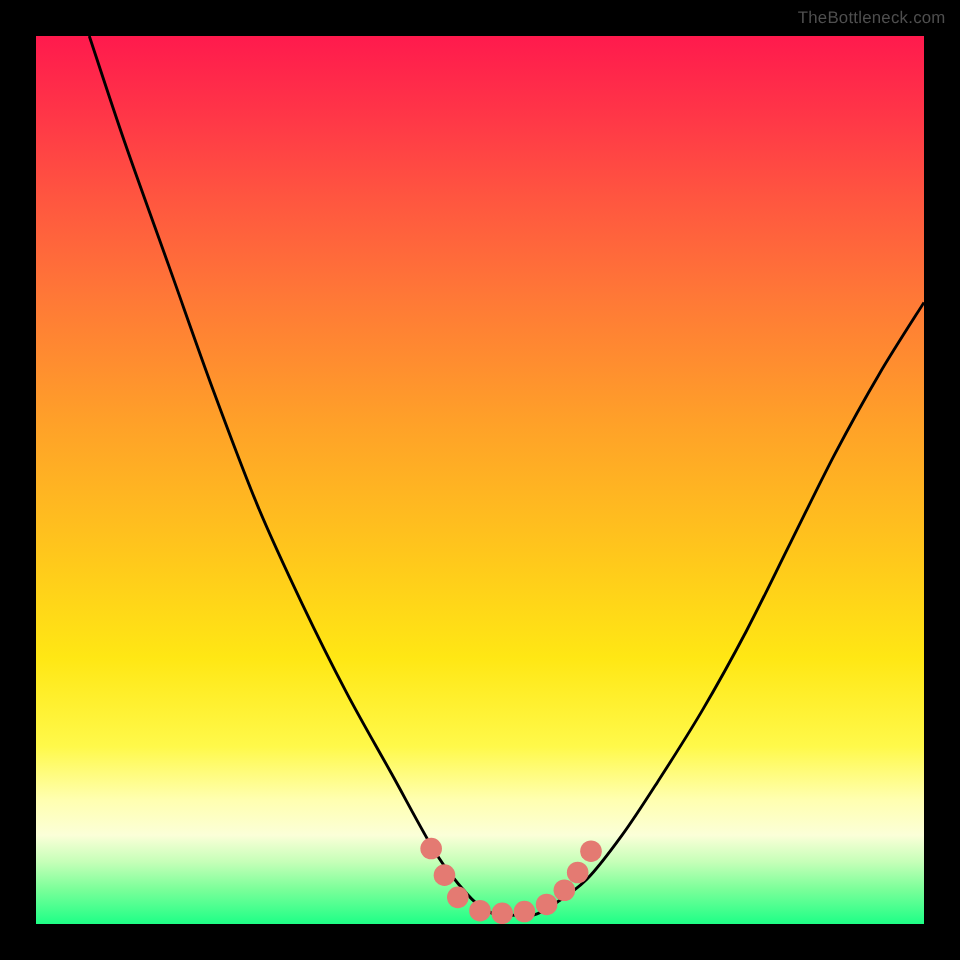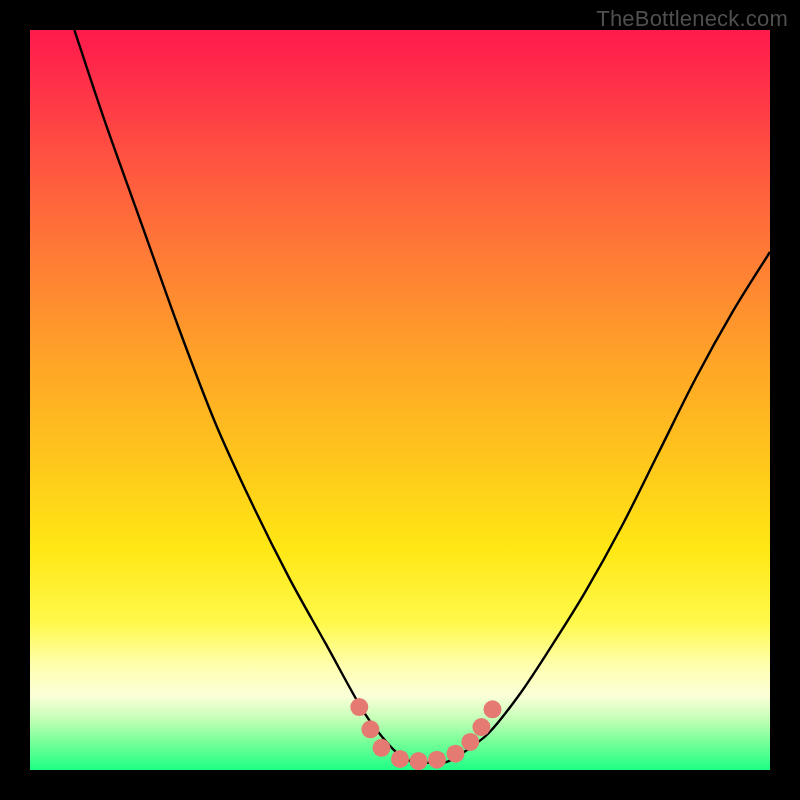--- a/index.html
+++ b/index.html
@@ -46,21 +46,21 @@
     left: 0;
     top: 0;
     width: 740px;
     height: 740px;
   }
   .watermark {
     position: absolute;
     top: 6px;
     right: 12px;
     color: #4f4f4f;
-    font-size: 22px;
+    font-size: 14px;
     font-weight: 500;
     letter-spacing: 0.2px;
   }
 </style>
 </head>
 <body>
 
 <div class="frame">
 
   <div class="watermark">TheBottleneck.com</div>

